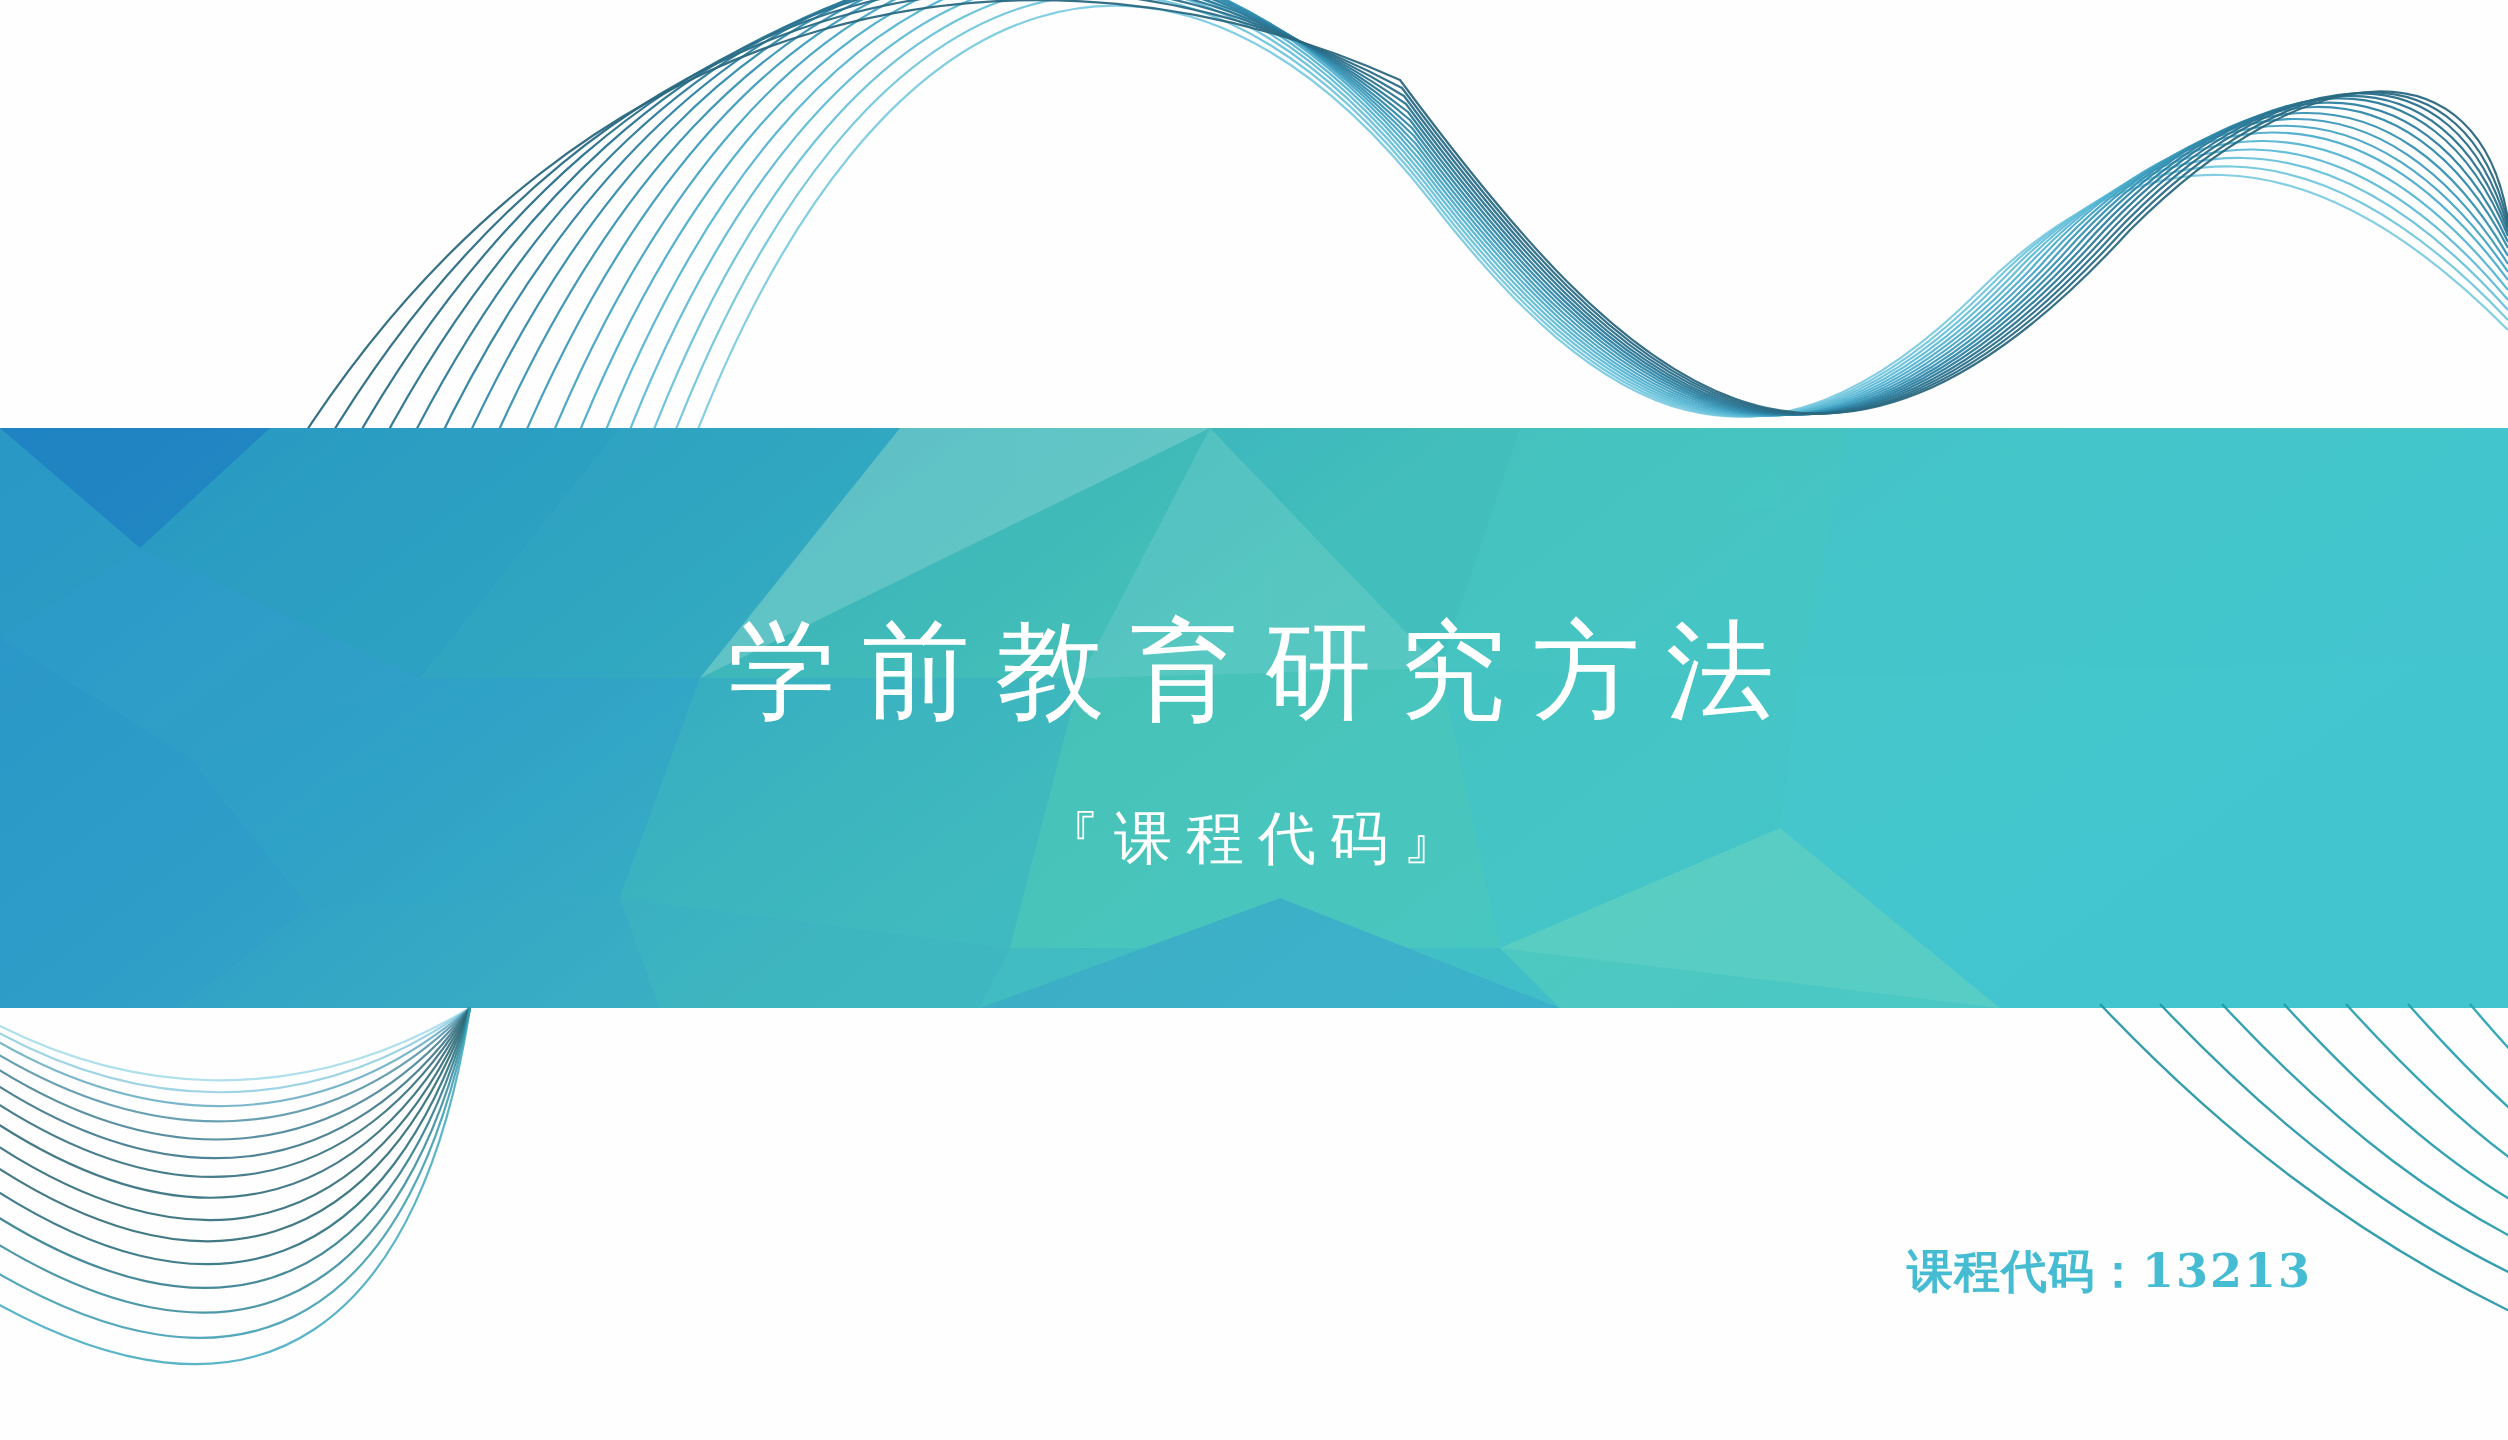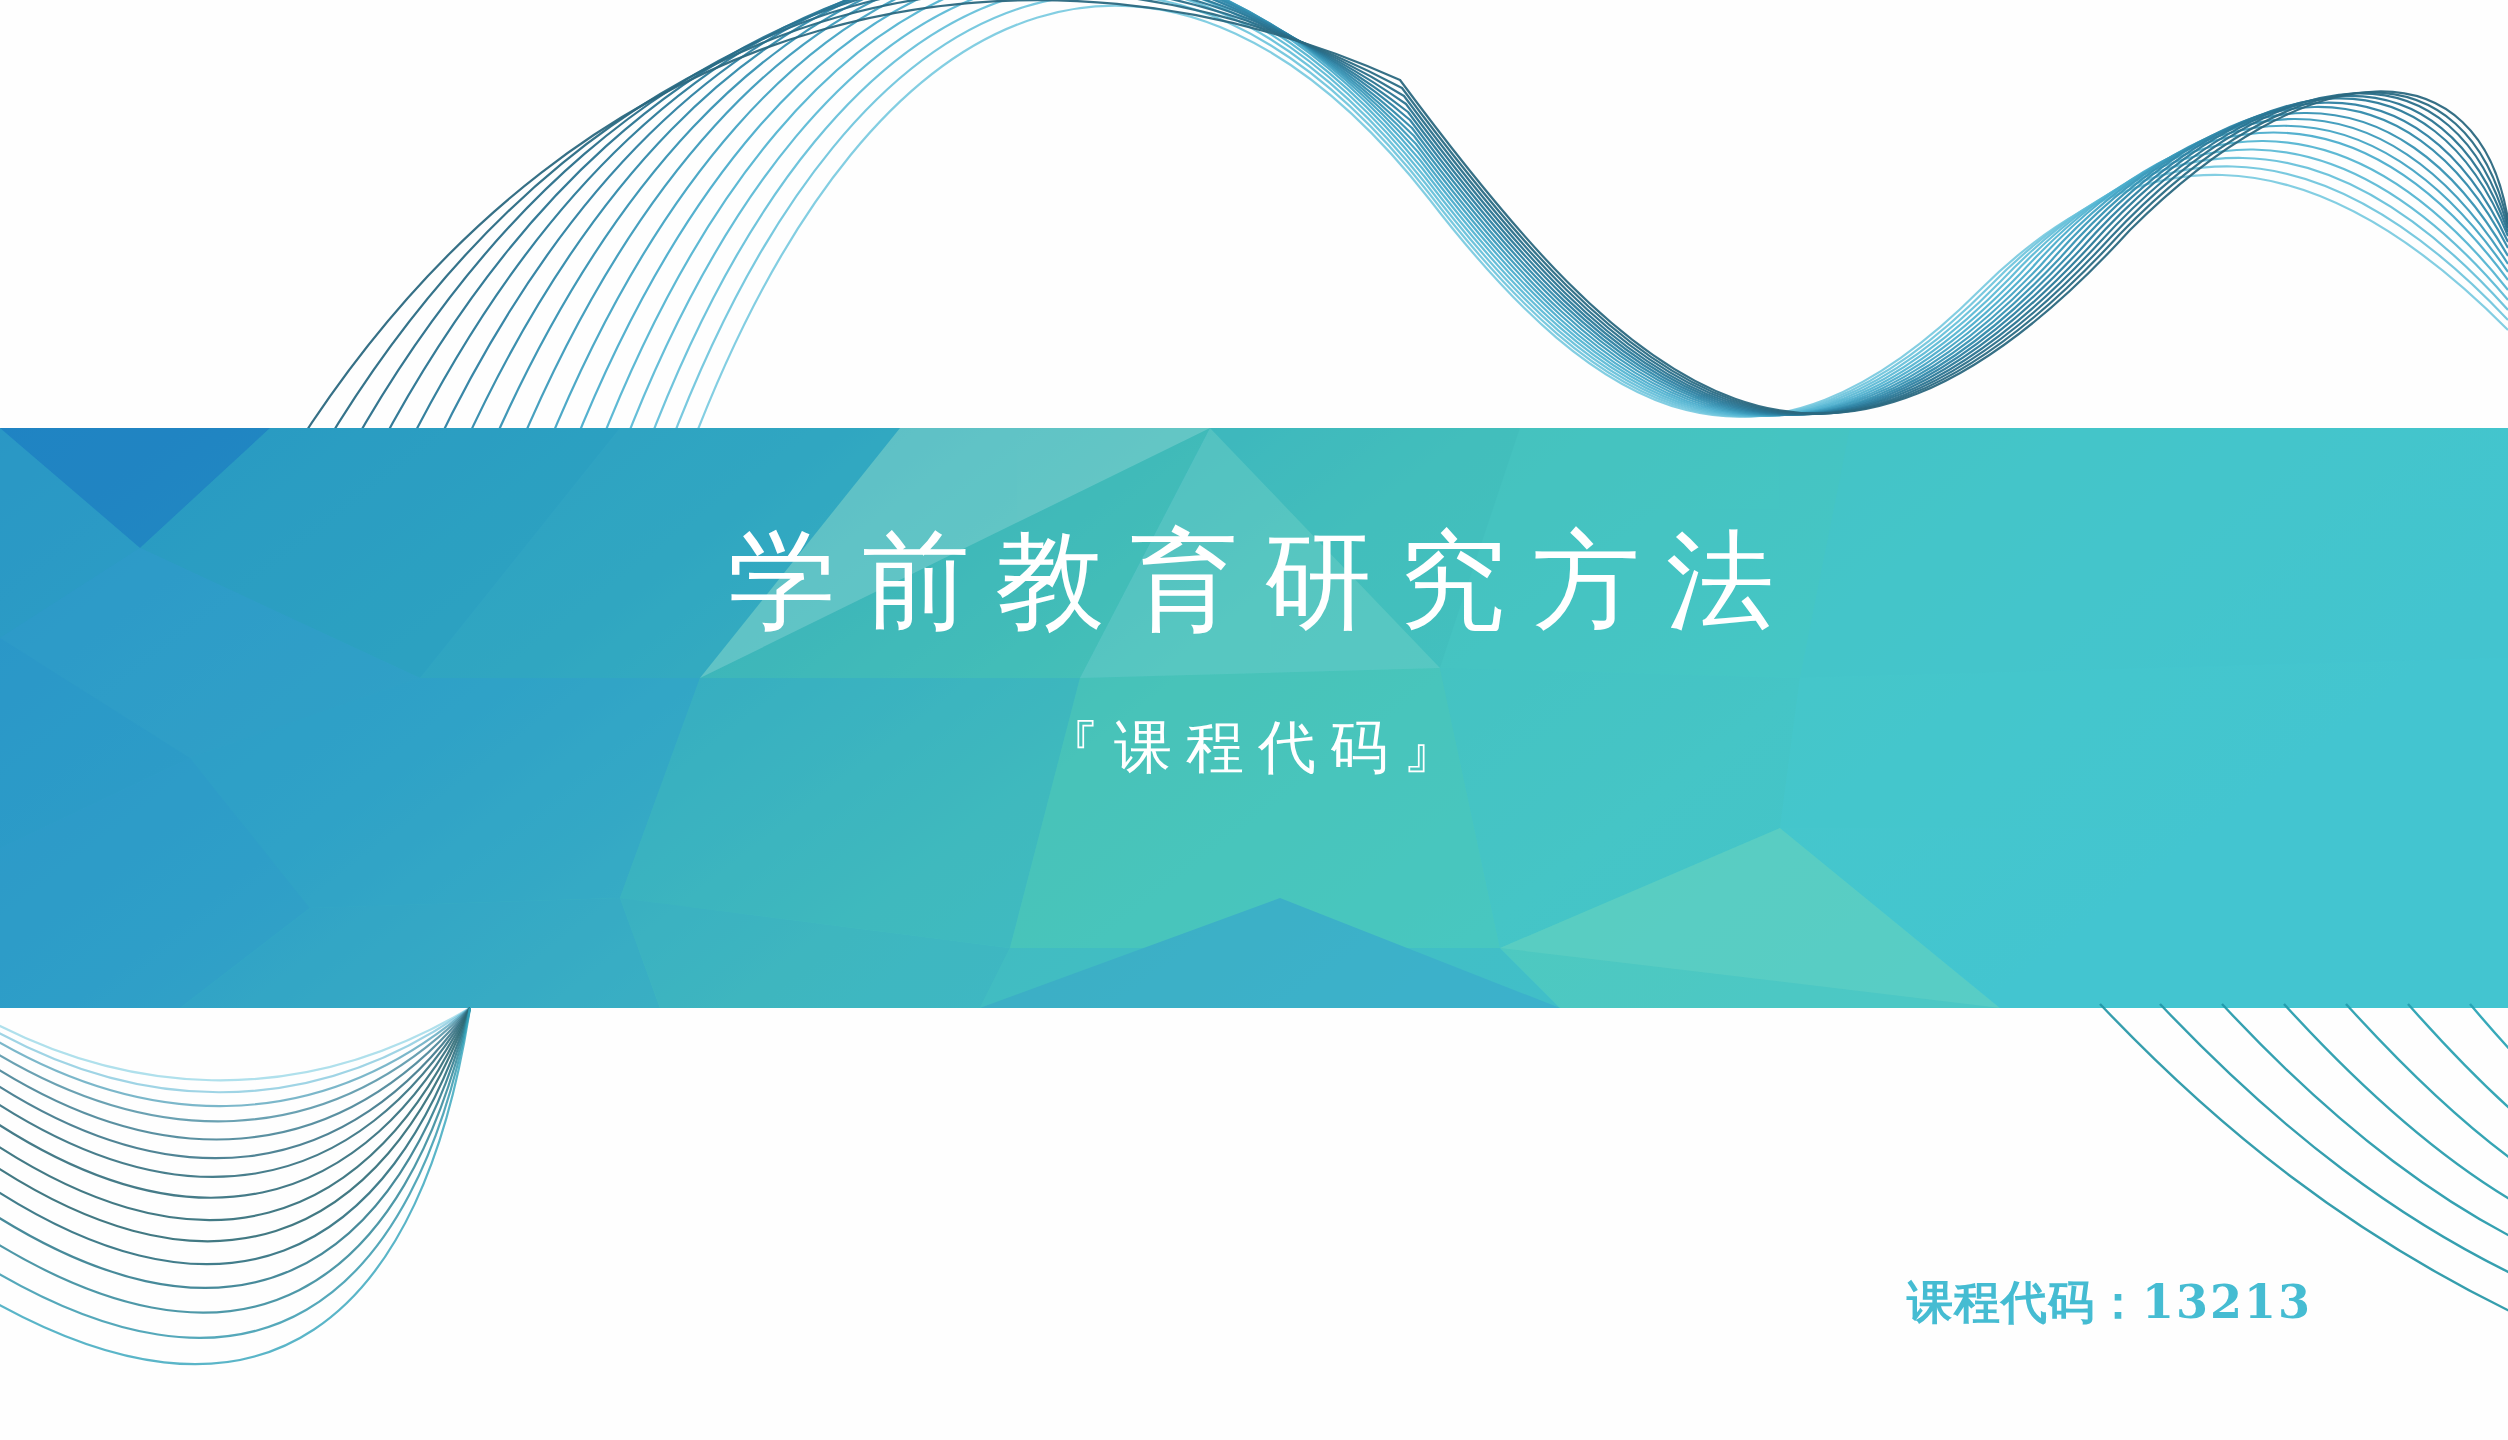--- a/index.html
+++ b/index.html
@@ -67,21 +67,21 @@
 
   #banner-text {
     position: absolute;
     left: 0;
     top: 0;
     width: 2508px;
     height: 540px;
     display: flex;
     flex-direction: column;
     align-items: center;
-    justify-content: flex-start;
+    justify-content: center;
   }
 
   #main-title {
     margin-top: 96px;
     color: #ffffff;
     font-family: "DejaVu Serif", "Liberation Serif", serif;
     font-size: 108px;
     font-weight: 400;
     letter-spacing: 26px;
     text-indent: 26px;
@@ -99,21 +99,21 @@
     letter-spacing: 14px;
     text-indent: 14px;
     white-space: nowrap;
     transform: translateX(-3px);
   }
 
   
   #course-code {
     position: absolute;
     right: 196px;
-    top: 1272px;
+    top: 1241px;
     color: #45bcd2;
     font-family: "DejaVu Serif", "Liberation Serif", serif;
     font-size: 46px;
     font-weight: bold;
     letter-spacing: 1px;
     white-space: nowrap;
   }
   #course-code .num {
     font-family: "DejaVu Serif", "Liberation Serif", serif;
     letter-spacing: 2px;

